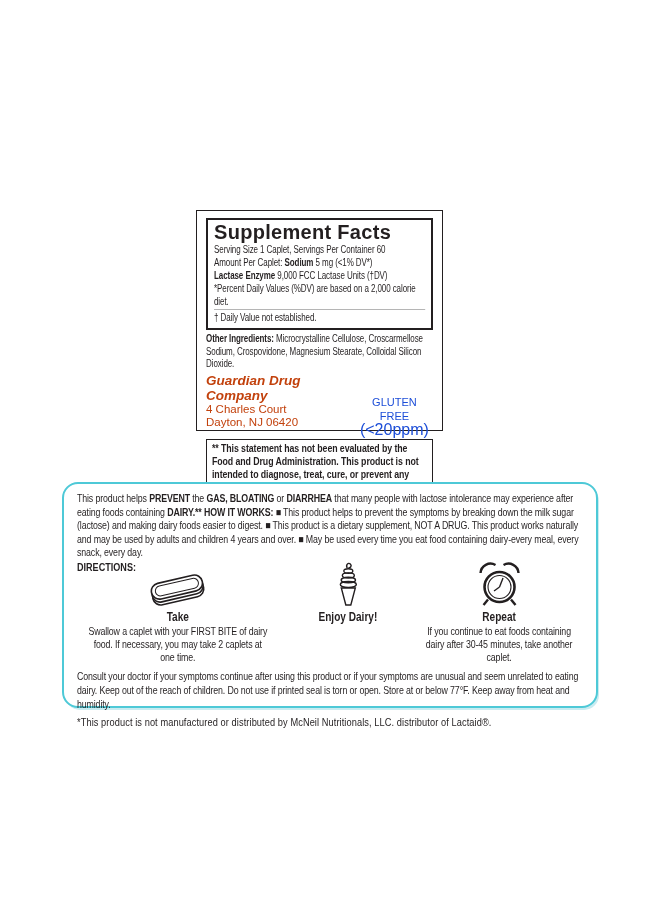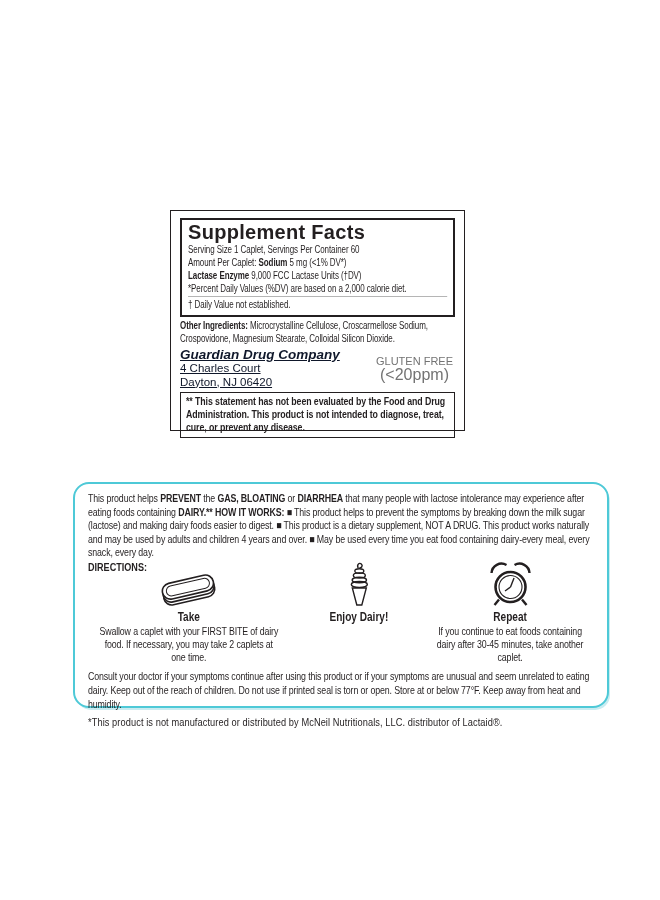--- a/index.html
+++ b/index.html
@@ -1,42 +1,42 @@
 <!DOCTYPE html>
 <html><head>
 <meta charset="utf-8">
 <style>
   html,body{margin:0;padding:0;background:#ffffff;}
   #canvas{position:relative;width:660px;height:900px;background:#ffffff;overflow:hidden;
           font-family:"Liberation Sans", sans-serif;color:#231f20;}
 
   
-  .sf-panel{position:absolute;left:170px;top:210px;width:295px;height:221px;
+  .sf-panel{position:absolute;left:196px;top:210px;width:247px;height:221px;
             border:1.5px solid #231f20;background:#fff;box-sizing:border-box;
             padding:7px 9px 8px 9px;}
   .sf-inner{border:2px solid #231f20;padding:1px 6px 4px 6px;}
   .sf-title{font-size:20px;line-height:22px;font-weight:700;letter-spacing:.3px;}
   .cx80{transform:scaleX(0.8);transform-origin:0 0;width:125%;}
   .cx88{transform:scaleX(0.88);transform-origin:0 0;width:113.6%;}
   .sf-line{font-size:10px;line-height:13px;letter-spacing:-0.1px;}
   .sf-note-last{border-top:1px solid #b5b5b5;margin-top:1px;padding-top:1px;}
   .sf-other{font-size:10px;line-height:12.5px;margin-top:3px;letter-spacing:-0.1px;}
   .bold{font-weight:700;}
   .company-row{display:flex;justify-content:space-between;margin-top:2px;}
-  .company-col{color:#0f172a;text-decoration:underline;}
+  .company-col{color:#c2410c;}
   .company-name{font-size:13.5px;line-height:15px;font-weight:700;font-style:italic;}
   .addr{font-size:11.5px;line-height:13.5px;}
-  .gluten-col{text-align:center;margin-top:7px;margin-right:2px;color:#737373;}
+  .gluten-col{text-align:center;margin-top:22px;margin-right:2px;color:#1d4ed8;}
   .gluten-main{font-size:11px;line-height:14px;}
   .gluten-ppm{font-size:16px;line-height:13px;}
   .fda-box{border:1.5px solid #231f20;margin-top:3px;padding:2px 5px 3px 5px;font-weight:bold;}
   .fda-text{font-size:10px;line-height:13px;letter-spacing:-0.1px;}
 
   
-  .usage-panel{position:absolute;left:73px;top:482px;width:536px;height:226px;
+  .usage-panel{position:absolute;left:62px;top:482px;width:536px;height:226px;
                box-sizing:border-box;border:2px solid #4ec9d7;border-radius:16px;
                background:#fff;padding:8px 11px 0 13px;
                box-shadow:2px 3px 0 -1px #c9ecf1;}
   .cx84{transform:scaleX(0.84);transform-origin:0 0;width:119%;}
   .intro{font-size:10.5px;line-height:13.6px;letter-spacing:-0.15px;}
   .directions-label{font-size:10.8px;line-height:14px;font-weight:700;}
   .dir-row{display:flex;margin-top:-13px;}
   .dir-col{display:flex;flex-direction:column;align-items:center;}
   .col-take{width:240px;}
   .col-enjoy{width:165px;}

